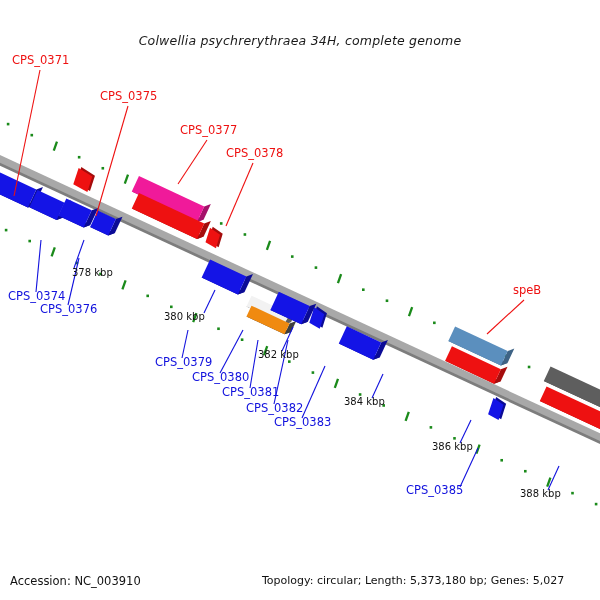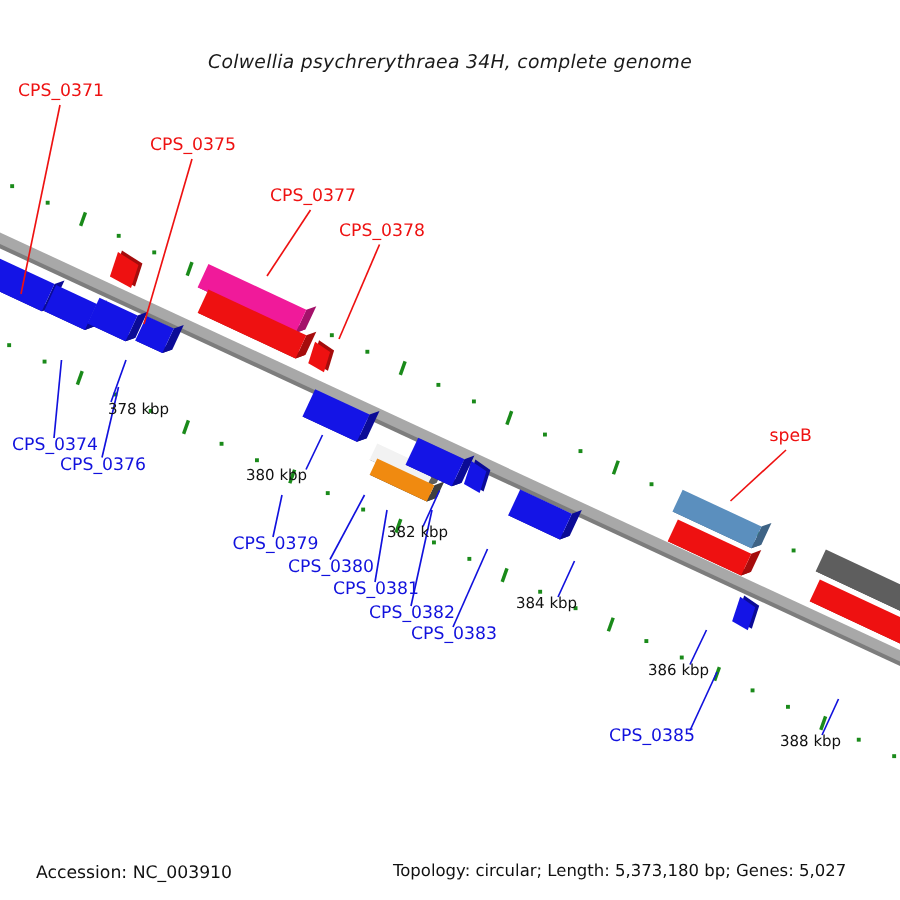--- a/index.html
+++ b/index.html
@@ -28,21 +28,21 @@
     text-align: center;
     font-family: "DejaVu Sans", sans-serif;
     font-style: italic;
     font-size: 12.5px;
     color: #1a1a1a;
     letter-spacing: 0.2px;
     margin-top: 24px;
   }
   .footer-left {
     position: absolute;
-    left: 24px;
+    left: 10px;
     top: 574px;
     font-size: 11.5px;
     color: #111111;
   }
   .footer-right {
     position: absolute;
     left: 262px;
     top: 574px;
     font-size: 11px;
     color: #111111;

